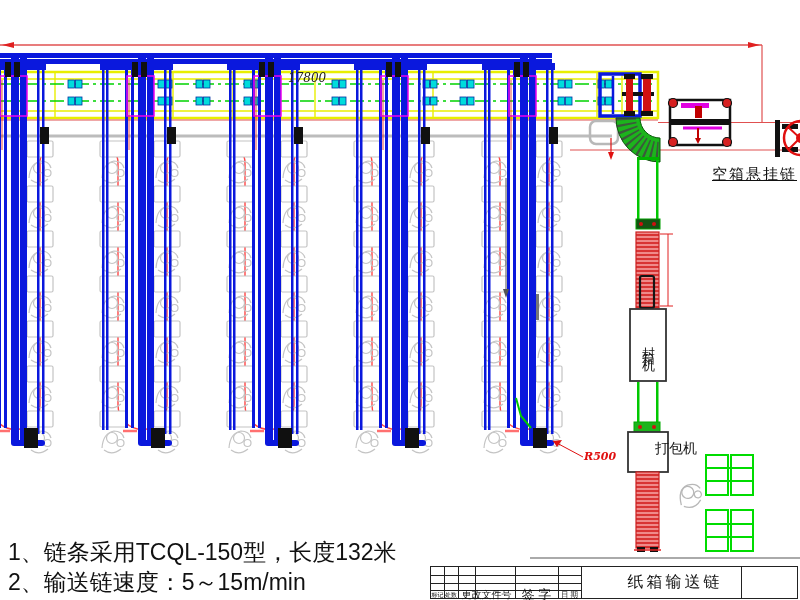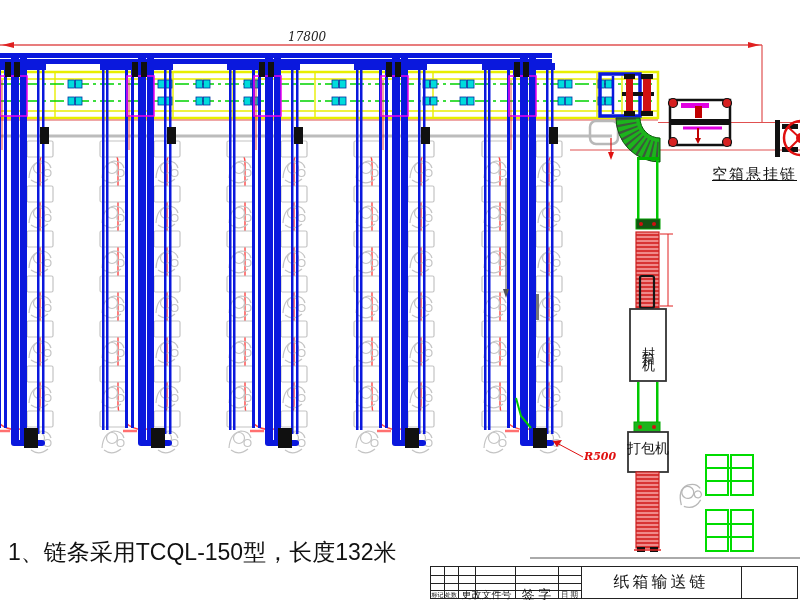--- a/index.html
+++ b/index.html
@@ -1,33 +1,33 @@
 <!DOCTYPE html>
 <html><head>
 <meta charset="utf-8">
 <style>
   html,body{margin:0;padding:0;}
   body{font-family:"Liberation Sans",sans-serif;}
   #stage{position:relative;width:800px;height:600px;background:#ffffff;overflow:hidden;}
   #linework{position:absolute;left:0;top:0;}
   .txt{position:absolute;color:#1a1a1a;white-space:nowrap;}
-  .dim{font-family:"DejaVu Serif",serif;font-style:italic;font-size:12px;color:#222;}
+  .dim{font-family:"DejaVu Serif",serif;font-style:italic;font-size:12px;color:#222;margin-top:41px;}
   .r500{font-family:"DejaVu Serif",serif;font-style:italic;font-size:11px;color:#e01010;font-weight:bold;}
   .chain-label{font-size:15px;letter-spacing:2px;color:#111;text-decoration:underline;}
   .machine-label-v{width:36px;height:68px;display:flex;align-items:center;justify-content:center;
      writing-mode:vertical-rl;text-orientation:upright;font-size:13px;letter-spacing:6px;color:#111;}
-  .machine-label-h{width:46px;text-align:center;font-size:14px;color:#111;}
+  .machine-label-h{width:46px;text-align:center;font-size:14px;color:#111;margin-left:28px;}
   .note{font-size:23px;color:#111;}
   
   #tblock{position:absolute;left:430px;top:566px;width:368px;height:33px;border:1.5px solid #222;box-sizing:border-box;}
   .vline{position:absolute;top:0;width:1px;height:100%;background:#222;}
   .hline{position:absolute;left:0;width:150px;height:1px;background:#222;}
   .cell{position:absolute;top:23px;height:10px;display:flex;align-items:center;justify-content:center;color:#111;}
   .tb-title{position:absolute;left:150px;top:0;width:160px;height:100%;display:flex;align-items:center;justify-content:center;
-     font-size:16px;letter-spacing:3px;color:#111;}
+     font-size:16px;letter-spacing:3px;color:#111;padding-left:14px;}
   .frame-line{position:absolute;background:#aaa;}
 </style>
 </head>
 <body>
 
 <div id="stage">
 
 <svg id="linework" width="800" height="600" viewBox="0 0 800 600">
   <defs>
     <pattern id="redhatch" width="4" height="4" patternUnits="userSpaceOnUse">
@@ -293,20 +293,21 @@
   </g>
 </svg>
 
 <div class="txt dim" style="left:288px;top:30px;">17800</div>
 <div class="txt chain-label" style="left:712px;top:165px;">空箱悬挂链</div>
 <div class="txt machine-label-v" style="left:630px;top:311px;">封箱机</div>
 <div class="txt machine-label-h" style="left:625px;top:440px;">打包机</div>
 <div class="txt r500" style="left:584px;top:450px;">R500</div>
 
 <div class="txt note" style="left:8px;top:537px;">1、链条采用TCQL-150型，长度132米</div>
+<div class="txt note" style="left:8px;top:567px;">2、输送链速度：5～15m/min</div>
 
 <div class="frame-line" style="left:530px;top:557px;width:270px;height:1.5px;"></div>
 <div id="tblock">
   <div class="vline" style="left:13px;"></div>
   <div class="vline" style="left:27px;"></div>
   <div class="vline" style="left:44px;"></div>
   <div class="vline" style="left:84px;"></div>
   <div class="vline" style="left:127px;"></div>
   <div class="vline" style="left:150px;"></div>
   <div class="vline" style="left:310px;"></div>

